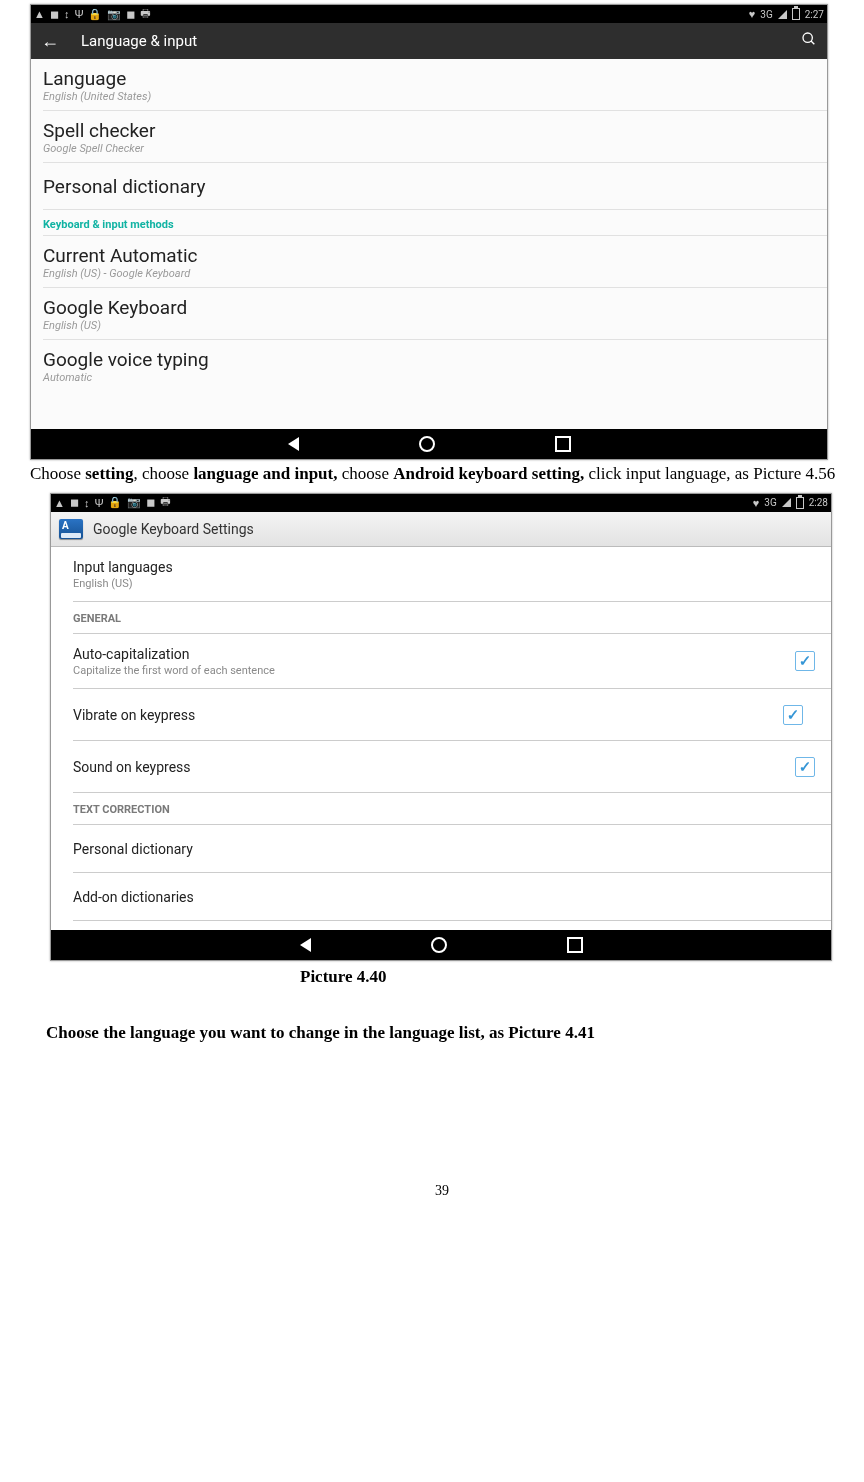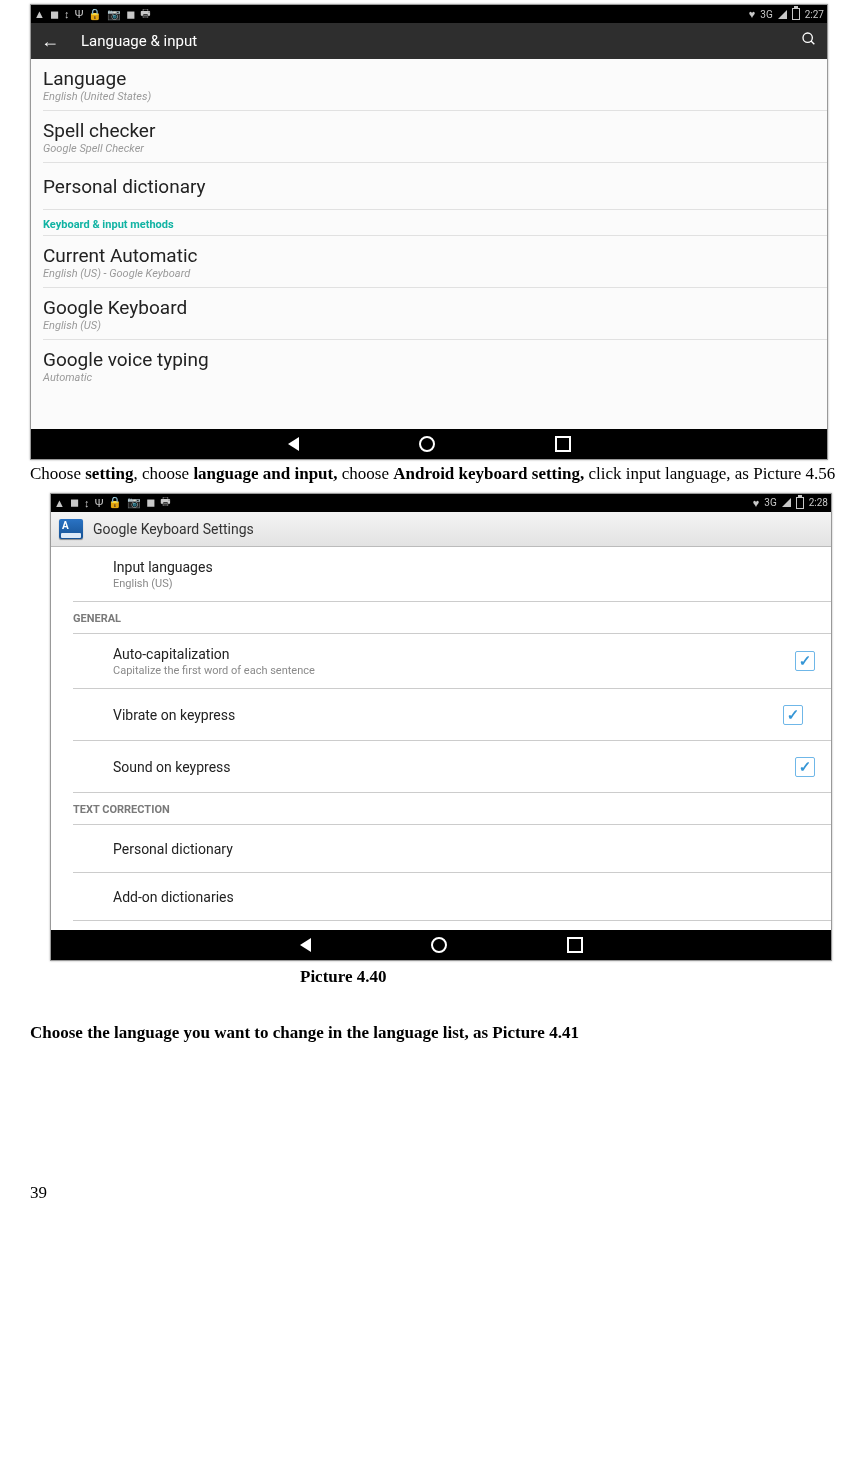--- a/index.html
+++ b/index.html
@@ -126,25 +126,25 @@
   .body-text {
     font-size: 17px;
     line-height: 1.7;
     text-align: justify;
     margin-bottom: 2px;
   }
   .body-text b { font-weight: bold; }
   .instruction2 {
     font-size: 17px;
     font-weight: bold;
-    margin: 0 0 140px 0;
+    margin: 0 0 140px 16px;
   }
   .page-num {
-    text-align: left;
-    font-size: 17px;
+    text-align: center;
+    font-size: 14px;
     margin-top: 10px;
   }
 
   
   .ss2 { width: 780px; height: 466px; margin-left:20px; }
   .appbar2 {
     height: 34px;
     background: linear-gradient(#f4f4f4,#e3e3e3);
     border-bottom:1px solid #bbb;
     display:flex;
@@ -169,21 +169,21 @@
     position:absolute; bottom:1px; left:2px; right:2px; height:5px;
     background:#dfeaf7; border-radius:1px;
   }
   .list2 { padding-left: 22px; background:#fff; }
   .item2 {
     border-bottom: 1px solid #ccc;
     padding: 12px 12px 11px 0;
     display:flex;
     align-items:center;
   }
-  .item2 .txt { flex:1;margin-left:40px; }
+  .item2 .txt { flex:1; }
   .item2 .title { font-size: 14px; color:#222; }
   .item2 .sub { font-size: 11px; color:#8a8a8a; margin-top:2px; }
   .section-header2 {
     padding: 10px 16px 8px 0;
     font-size: 11px;
     font-weight: bold;
     color:#7a7a7a;
     border-bottom:1px solid #ccc;
   }
   .checkbox {

